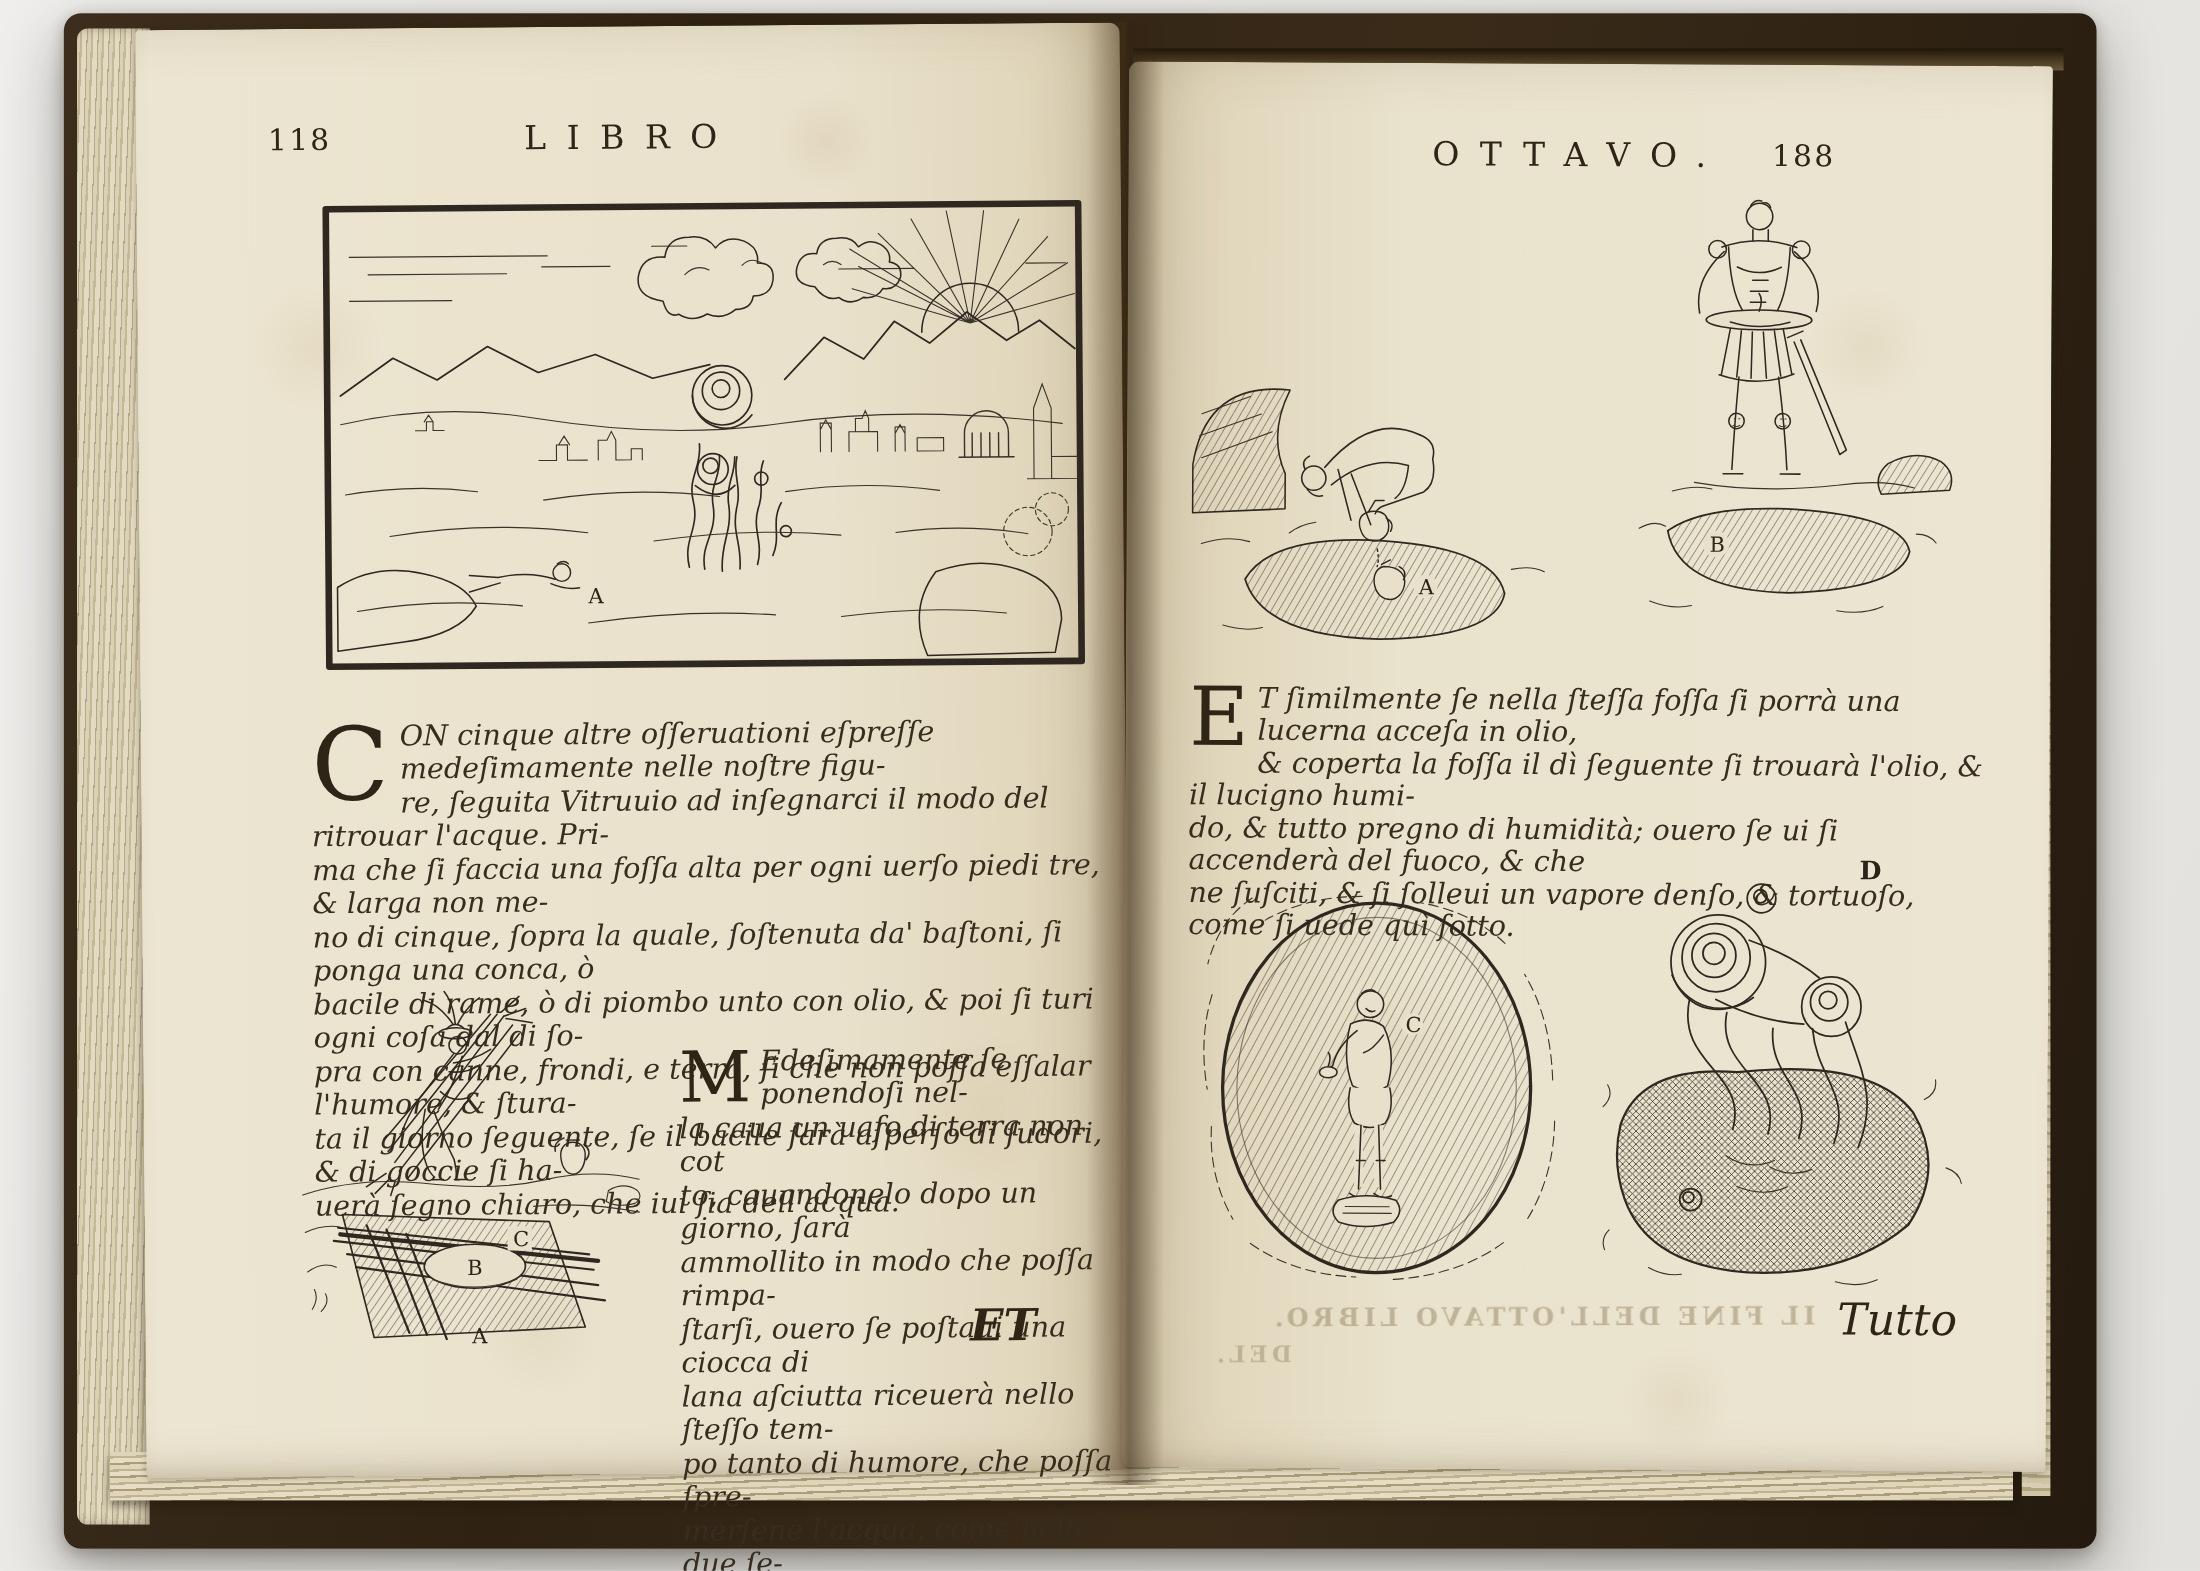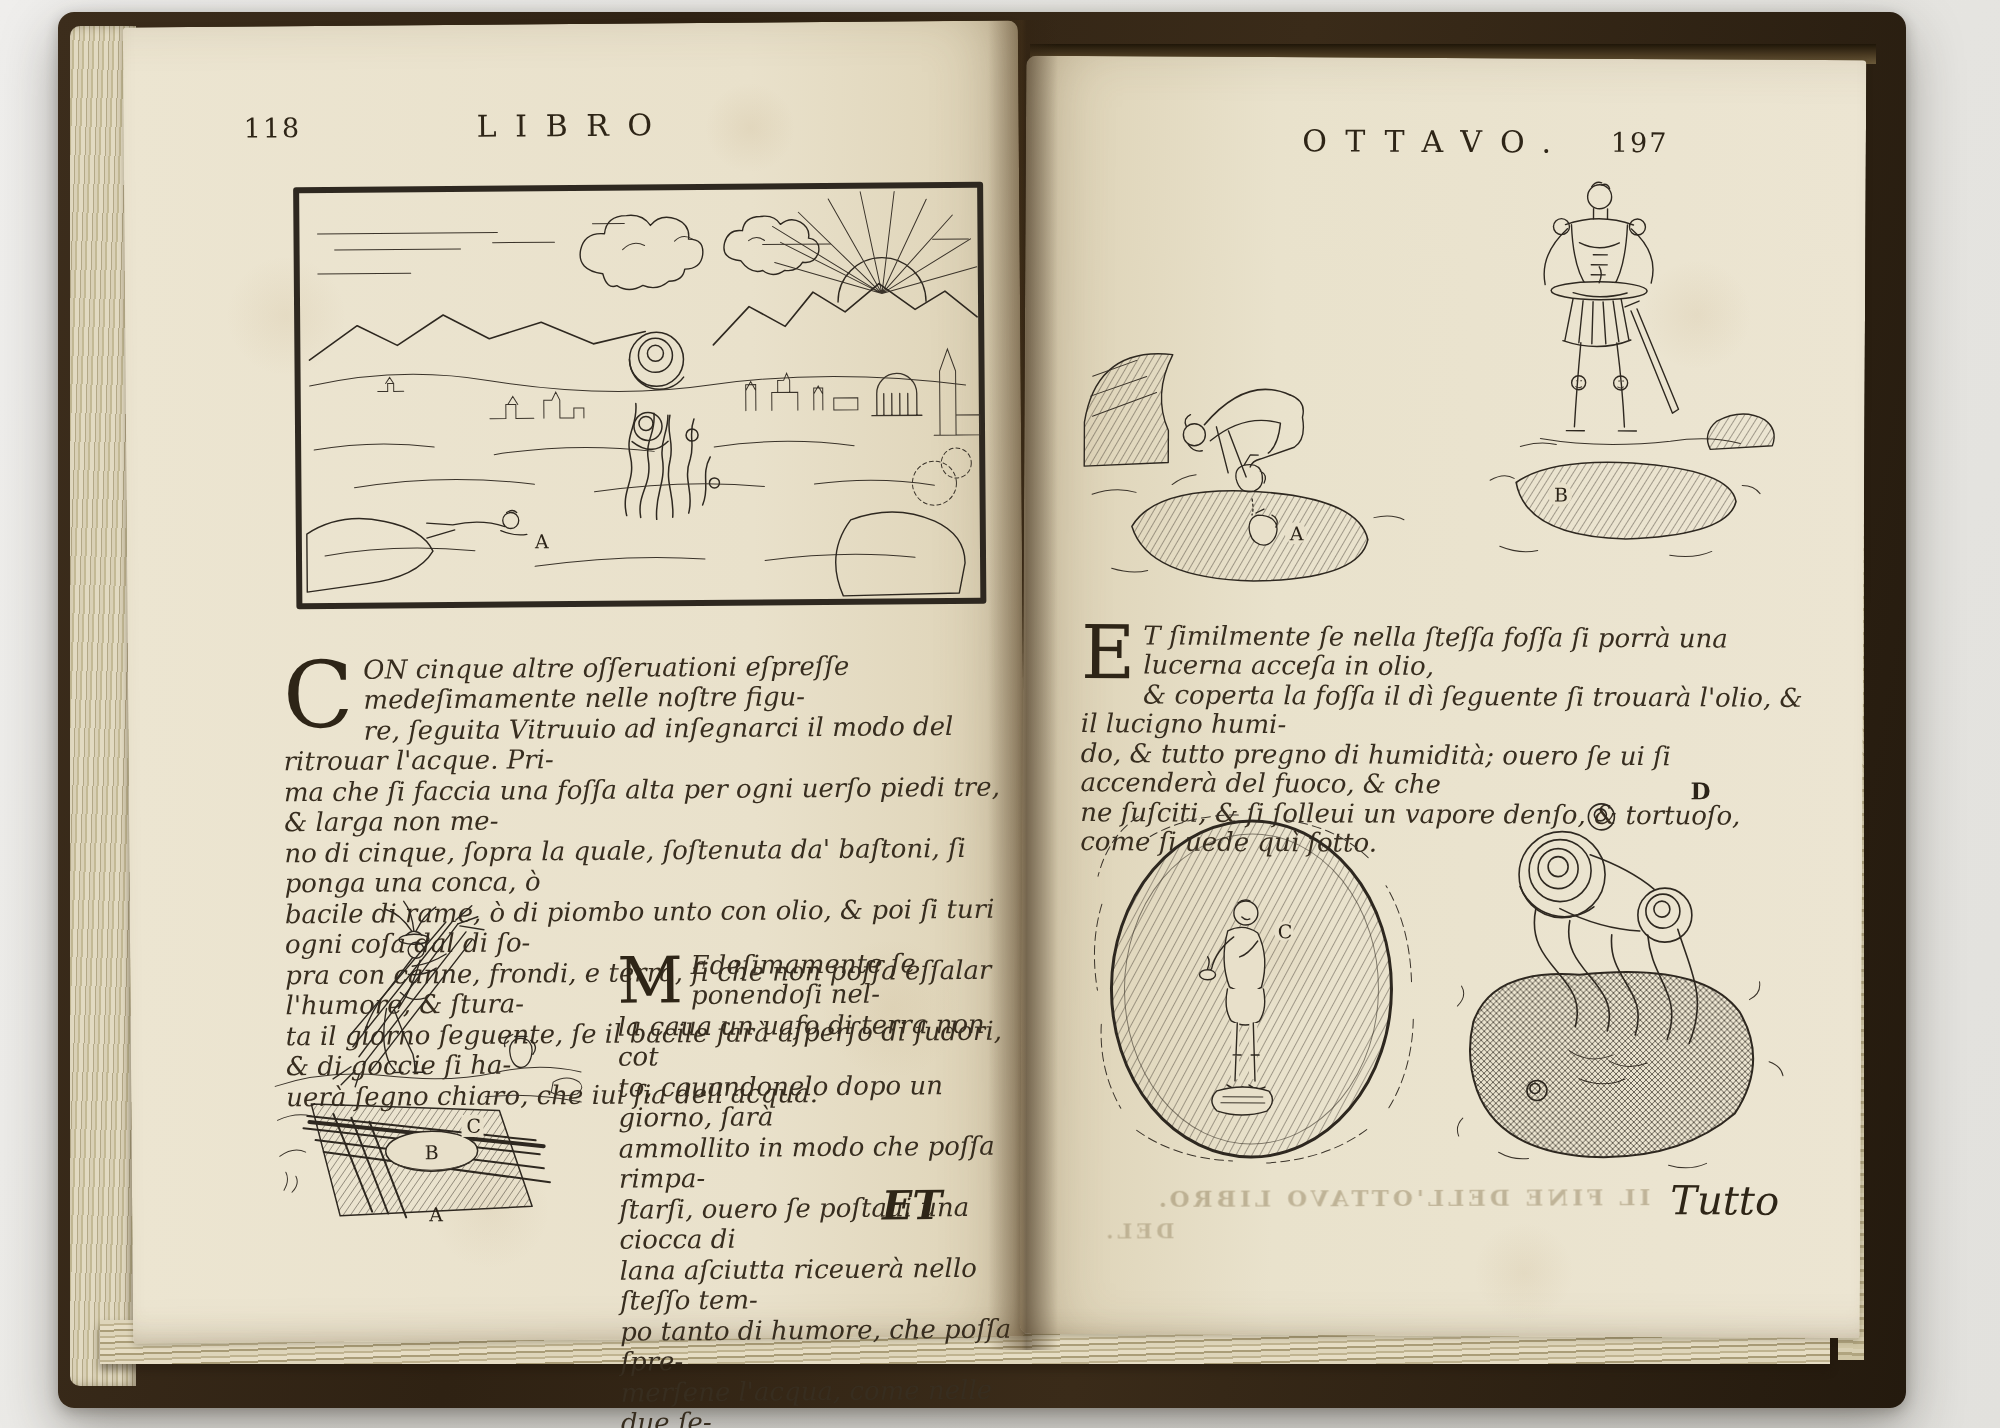--- a/index.html
+++ b/index.html
@@ -201,21 +201,21 @@
 po tanto di humore, che poſſa ſpre-
 merſene l'acqua, come nelle due ſe-
 guenti figure.</span>
     </div>
 
     <div class="catchword" style="left:700px;top:1160px;width:110px;text-align:right;font-weight:bold;">ET</div>
   </div>
 
   <div class="page right">
     <div class="runhead" style="left:250px;top:66px;width:320px;text-align:center;">OTTAVO.</div>
-    <div class="pageno" style="left:585px;top:68px;">197</div>
+    <div class="pageno" style="left:585px;top:68px;">188</div>
 
     <div class="fig" style="left:52px;top:168px;width:348px;height:364px;">
       <svg viewBox="0 0 348 364">
         <defs>
           <pattern id="p3" width="6" height="6" patternUnits="userSpaceOnUse" patternTransform="rotate(30)">
             <line x1="0" y1="0" x2="0" y2="6" stroke="#2e2820" stroke-width=".8"></line>
           </pattern>
         </defs>
         <g class="wc">
           <path d="M8 198 Q20 122 96 130 Q76 170 92 206 L92 238 L8 242 Z" fill="url(#p3)"></path>

